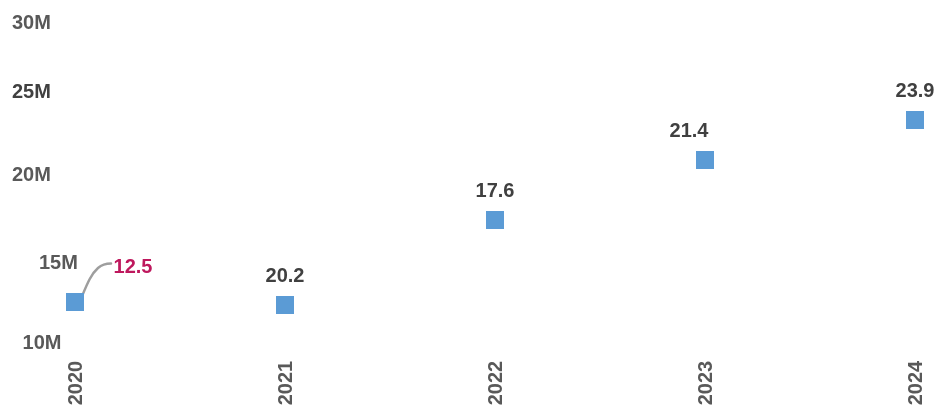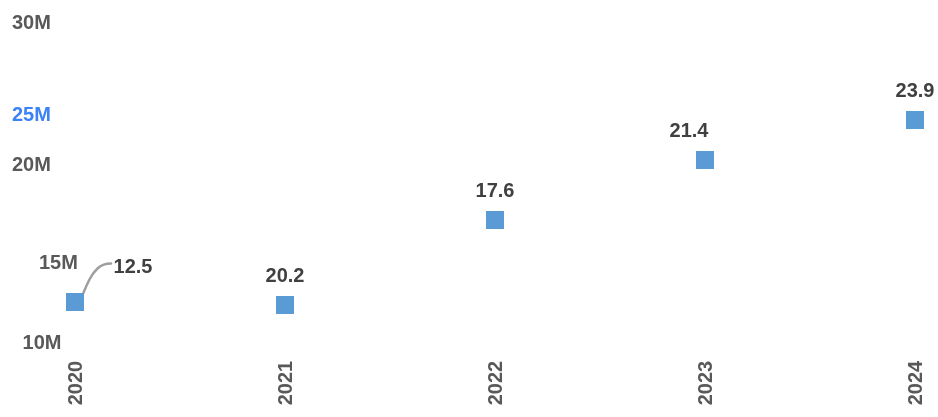--- a/index.html
+++ b/index.html
@@ -62,26 +62,26 @@
 </style>
 </head>
 <body>
 
 <div class="chart">
   <svg class="leader-svg" width="938" height="417" viewBox="0 0 938 417">
     <path id="leader-path" d="M 80 301 C 86 287 90 275 98 268 C 102 264.5 106 263.5 111 263.5" fill="none" stroke-width="2.5" stroke-linecap="round" stroke="#9e9e9e"></path>
   </svg>
 
 <div class="ytick" style="top: 12px; color: rgb(89, 89, 89);">30M</div>
-    <div class="ytick" style="top: 104px; color: #3b82f6;">25M</div>
-    <div class="ytick" style="top: 154px; color: rgb(89, 89, 89);">20M</div>
+    <div class="ytick" style="top: 81px; color: #404040;">25M</div>
+    <div class="ytick" style="top: 164px; color: rgb(89, 89, 89);">20M</div>
     <div class="ytick" style="top: 252px; color: rgb(89, 89, 89); margin-left: 27px;">15M</div>
     <div class="ytick" style="top: 332px; color: rgb(89, 89, 89); text-align: center;">10M</div>
     <div class="marker" style="left: 66px; top: 293px; background: rgb(91, 155, 213);"></div>
-    <div class="dlabel" style="left: 101px; top: 256px; color: #404040;">12.5</div>
+    <div class="dlabel" style="left: 101px; top: 256px; color: #be185d;">12.5</div>
     <div class="xtick" style="left: 45px; top: 373px; color: rgb(89, 89, 89);">2020</div>
     <div class="marker" style="left: 276px; top: 296.2px; background: rgb(91, 155, 213);"></div>
     <div class="dlabel" style="left: 253px; top: 265.2px; color: rgb(64, 64, 64);">20.2</div>
     <div class="xtick" style="left: 255px; top: 373px; color: rgb(89, 89, 89);">2021</div>
     <div class="marker" style="left: 486px; top: 211.4px; background: rgb(91, 155, 213);"></div>
     <div class="dlabel" style="left: 463px; top: 180.4px; color: rgb(64, 64, 64);">17.6</div>
     <div class="xtick" style="left: 465px; top: 373px; color: rgb(89, 89, 89);">2022</div>
     <div class="marker" style="left: 696px; top: 150.6px; background: rgb(91, 155, 213);"></div>
     <div class="dlabel" style="left: 657px; top: 119.6px; color: rgb(64, 64, 64);">21.4</div>
     <div class="xtick" style="left: 675px; top: 373px; color: rgb(89, 89, 89);">2023</div>

